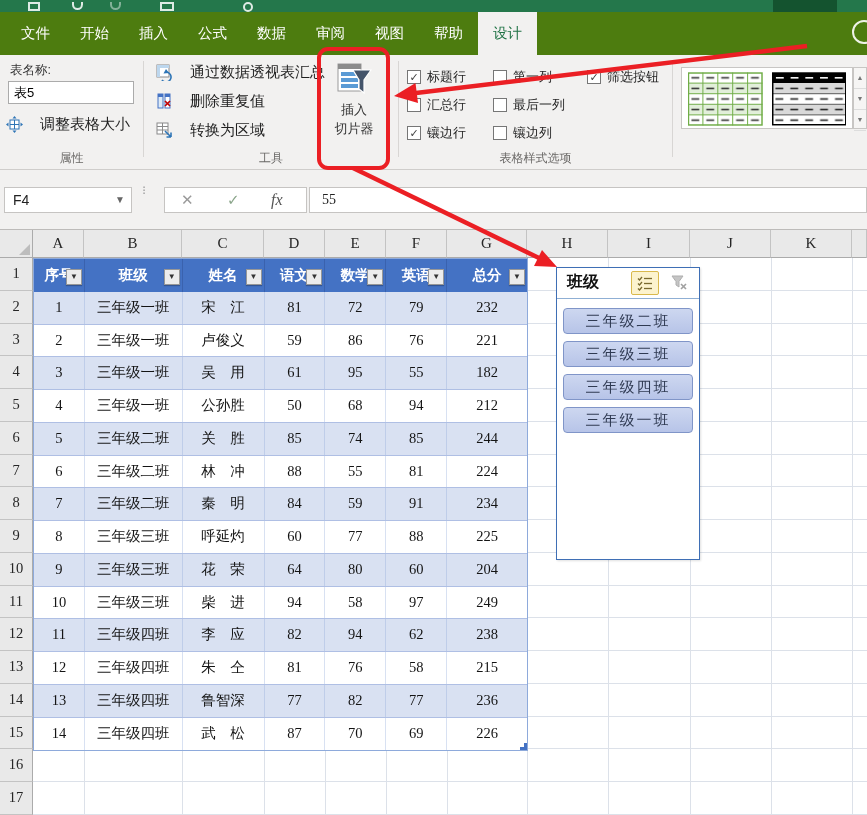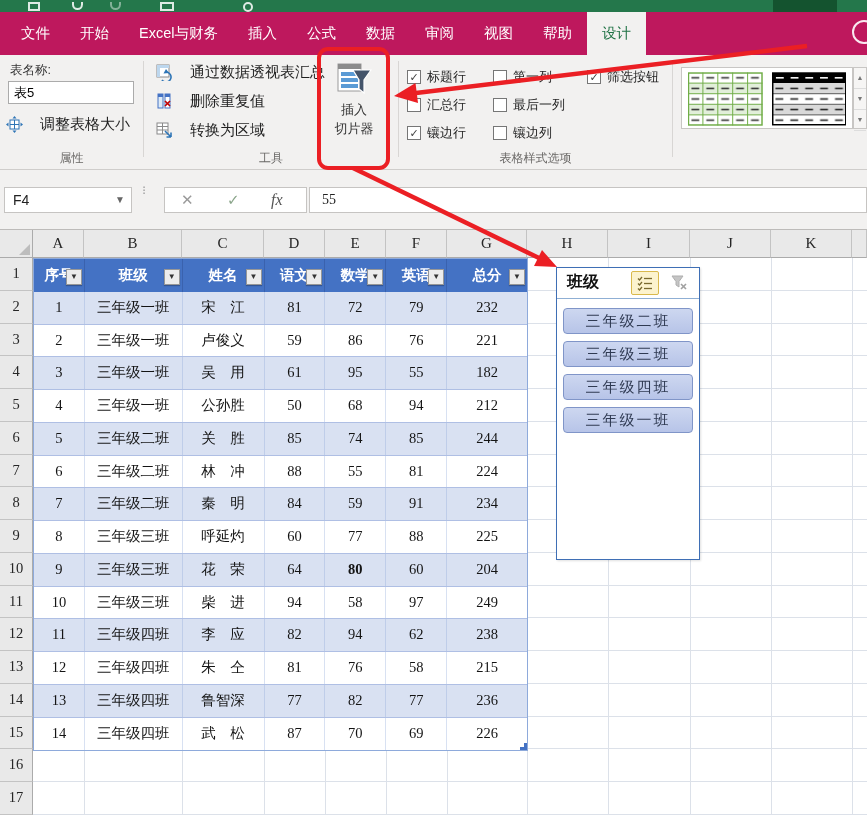--- a/index.html
+++ b/index.html
@@ -6,21 +6,21 @@
   html,body { width:867px; height:815px; overflow:hidden; }
   body { font-family: "Liberation Sans","DejaVu Sans",sans-serif; }
   #app { position:relative; width:867px; height:815px; background:#fff; overflow:hidden; }
 
   
   .titlebar { position:absolute; top:0; left:0; right:0; height:12px; background:#24774B; }
   .qat-stub { position:absolute; top:2px; border:2px solid rgba(255,255,255,.85); background:transparent; }
   .ctx-tab-header { position:absolute; left:773px; top:0; width:64px; height:12px; background:#14532F; }
 
   
-  .tabbar { position:absolute; top:12px; left:0; right:0; height:43px; background:#be185d; display:flex; align-items:stretch; padding-left:6px; }
+  .tabbar { position:absolute; top:12px; left:0; right:0; height:43px; background:#4d7c0f; display:flex; align-items:stretch; padding-left:6px; }
   .tab { color:#fff; font-size:14.5px; padding:0 15px; display:flex; align-items:center; cursor:pointer; white-space:nowrap; }
   .tab.active { background:#F2F1F0; color:#217346; }
   .account-circle { position:absolute; right:-9px; top:8px; width:24px; height:24px; border:2px solid rgba(255,255,255,.9); border-radius:50%; }
 
   
   .ribbon { position:absolute; top:55px; left:0; right:0; height:115px; background:#F2F1F0; border-bottom:1px solid #CFCDCB; }
   .rgroup { position:absolute; top:0; height:100%; }
   .rg-caption { position:absolute; bottom:2px; left:0; right:0; text-align:center; font-size:12px; color:#6A6866; }
   .rdivider { position:absolute; top:6px; width:1px; height:96px; background:#D8D6D4; }
   .rlabel { font-size:12.5px; color:#333; }
@@ -101,21 +101,20 @@
     <span class="qat-stub" style="left:110px;width:11px;height:8px;border-radius:0 0 8px 8px;border-top:none;opacity:.5;"></span>
     <span class="qat-stub" style="left:160px;width:14px;height:9px;"></span>
     <span class="qat-stub" style="left:243px;width:10px;height:10px;border-radius:50%;"></span>
     <div class="ctx-tab-header"></div>
   </div>
 
   <div class="tabbar">
 
   <div class="tab">文件</div>
       <div class="tab">开始</div>
-      <div class="tab">Excel与财务</div>
       <div class="tab">插入</div>
       <div class="tab">公式</div>
       <div class="tab">数据</div>
       <div class="tab">审阅</div>
       <div class="tab">视图</div>
       <div class="tab">帮助</div>
       <div class="tab active">设计</div>
       <div class="account-circle"></div>
     </div>
 
@@ -412,21 +411,21 @@
             <div class="td" style="width: 61px;">60</div>
             <div class="td" style="width: 61px;">77</div>
             <div class="td" style="width: 61px;">88</div>
             <div class="td" style="width: 80px;">225</div>
           </div>
           <div class="tr band">
             <div class="td" style="width: 51px;">9</div>
             <div class="td" style="width: 98px;">三年级三班</div>
             <div class="td" style="width: 82px;">花　荣</div>
             <div class="td" style="width: 61px;">64</div>
-            <div class="td" style="width: 61px; font-weight: bold;">80</div>
+            <div class="td" style="width: 61px;">80</div>
             <div class="td" style="width: 61px;">60</div>
             <div class="td" style="width: 80px;">204</div>
           </div>
           <div class="tr">
             <div class="td" style="width: 51px;">10</div>
             <div class="td" style="width: 98px;">三年级三班</div>
             <div class="td" style="width: 82px;">柴　进</div>
             <div class="td" style="width: 61px;">94</div>
             <div class="td" style="width: 61px;">58</div>
             <div class="td" style="width: 61px;">97</div>

